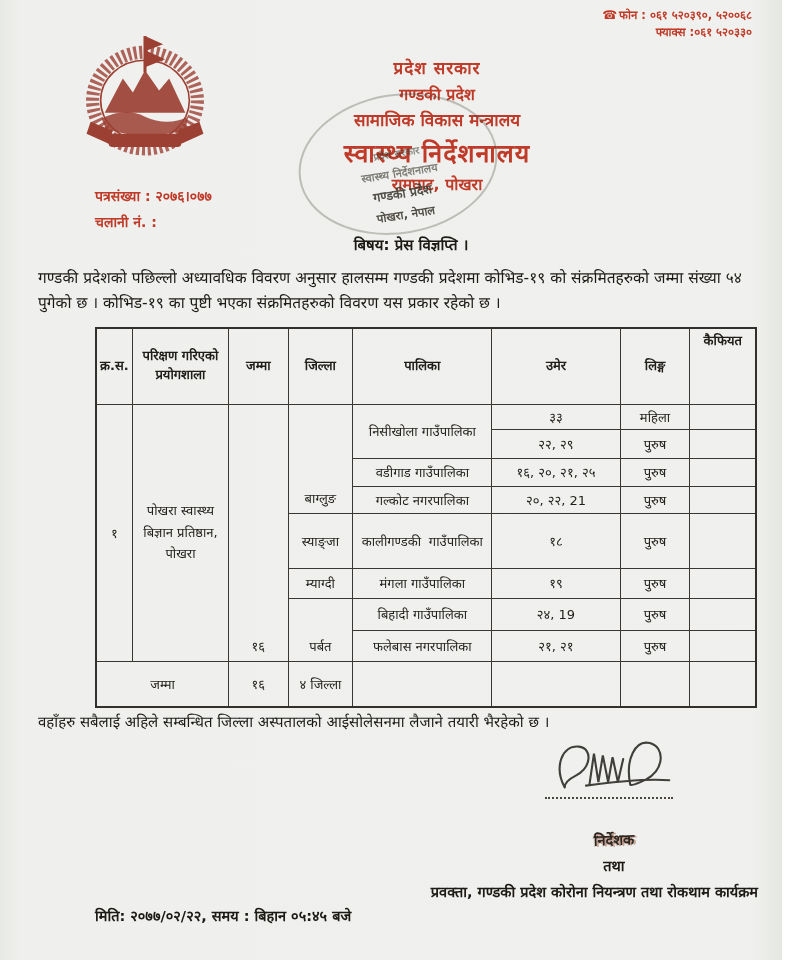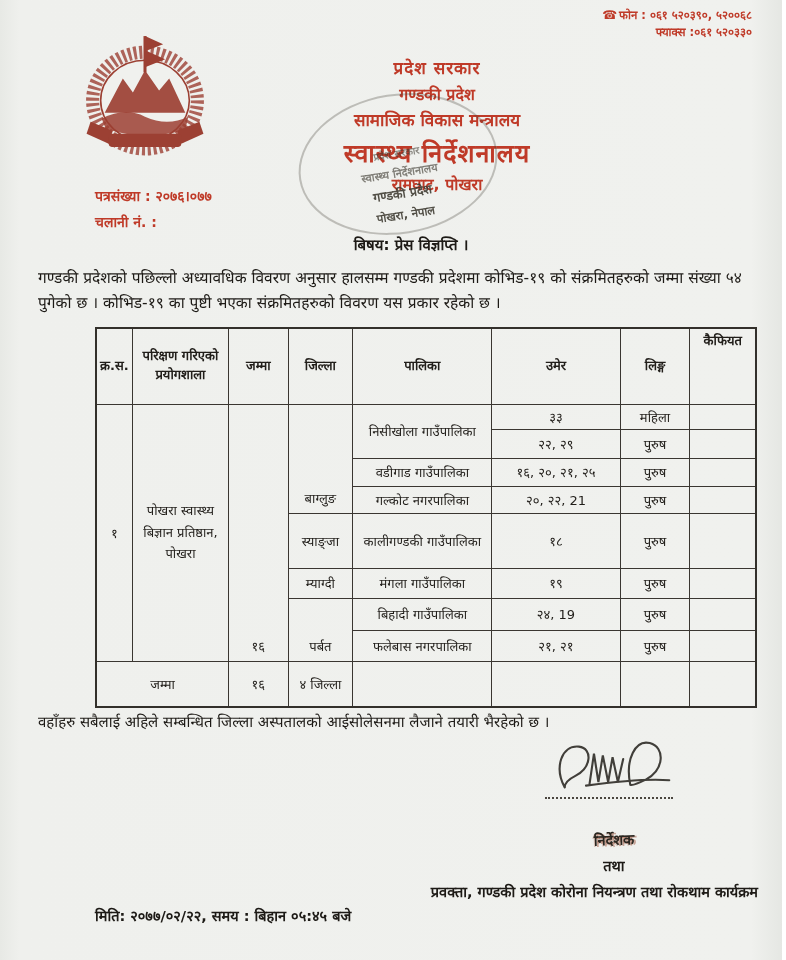--- a/index.html
+++ b/index.html
@@ -49,21 +49,21 @@
   table{border:2px solid #33302b;}
   th{font-weight:bold;line-height:1.45;}
   .th-kaif{vertical-align:top;padding-top:3px;}
   .va-bottom{vertical-align:bottom;padding-bottom:6px;}
   .lab-cell{line-height:1.65;}
   .tr-h{height:76px;}
   .tr-1{height:25px;}
   .tr-2{height:29px;}
   .tr-3{height:28px;}
   .tr-4{height:27px;}
-  .tr-5{height:55px;}
+  .tr-5{height:55px;font-family:Liberation Mono, monospace;}
   .tr-6{height:30px;}
   .tr-7{height:32px;}
   .tr-8{height:31px;}
   .tr-total{height:46px;}
   
   .after{position:absolute;left:38px;top:711px;width:720px;font-size:15px;color:#1d1a16;}
   
   .sig-svg{position:absolute;left:542px;top:736px;width:150px;height:62px;}
   .sig-line{position:absolute;left:545px;top:797px;width:128px;border-top:2.5px dotted #4a463f;}
   .sig-name{position:absolute;left:478px;top:805px;width:272px;text-align:center;font-size:15px;font-weight:bold;color:#1d1a16;}

